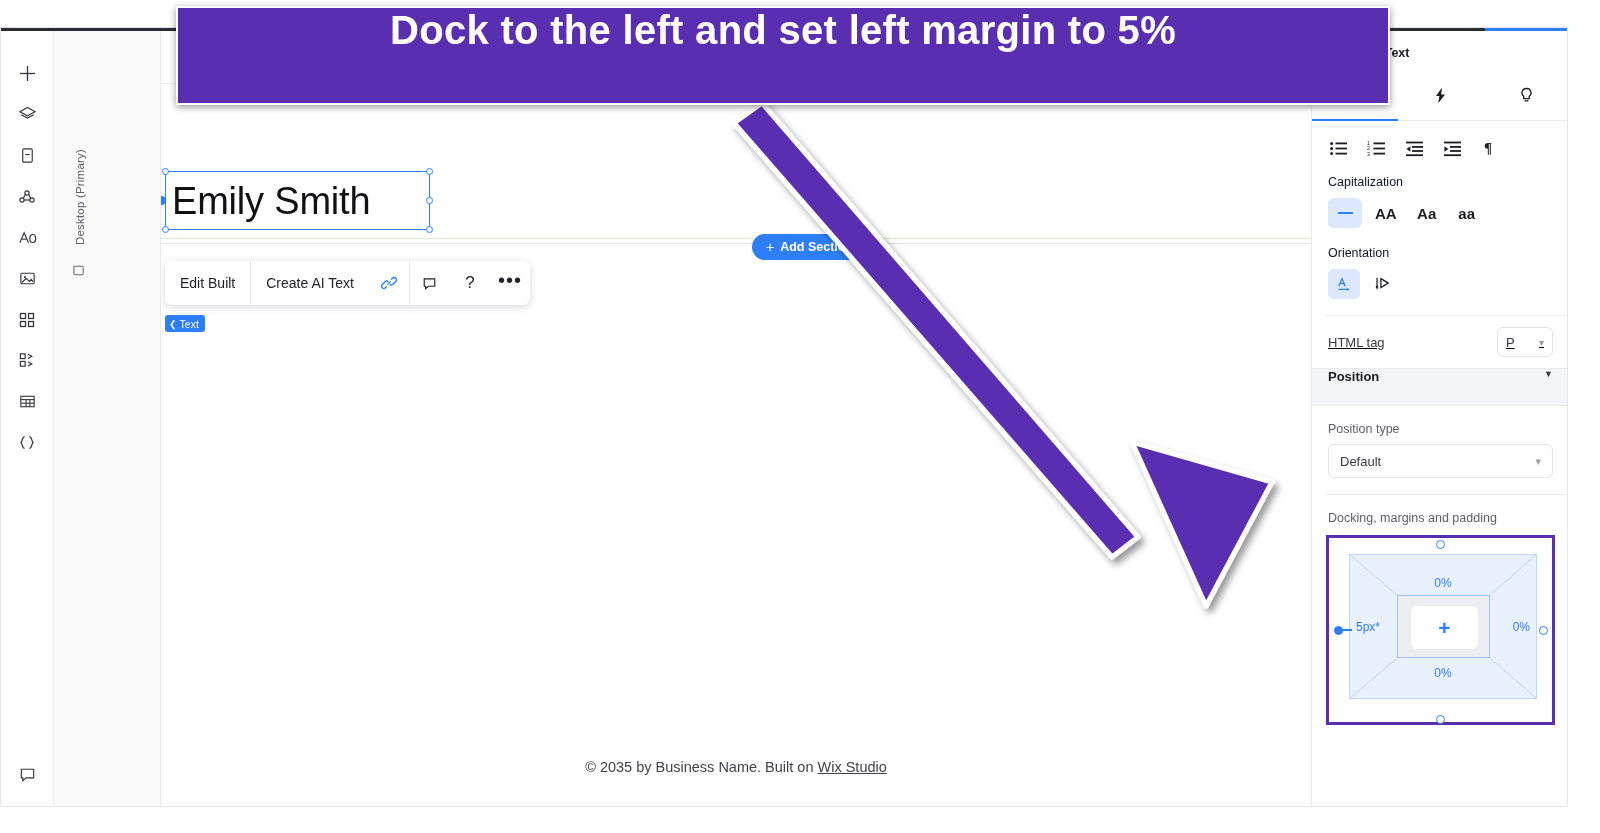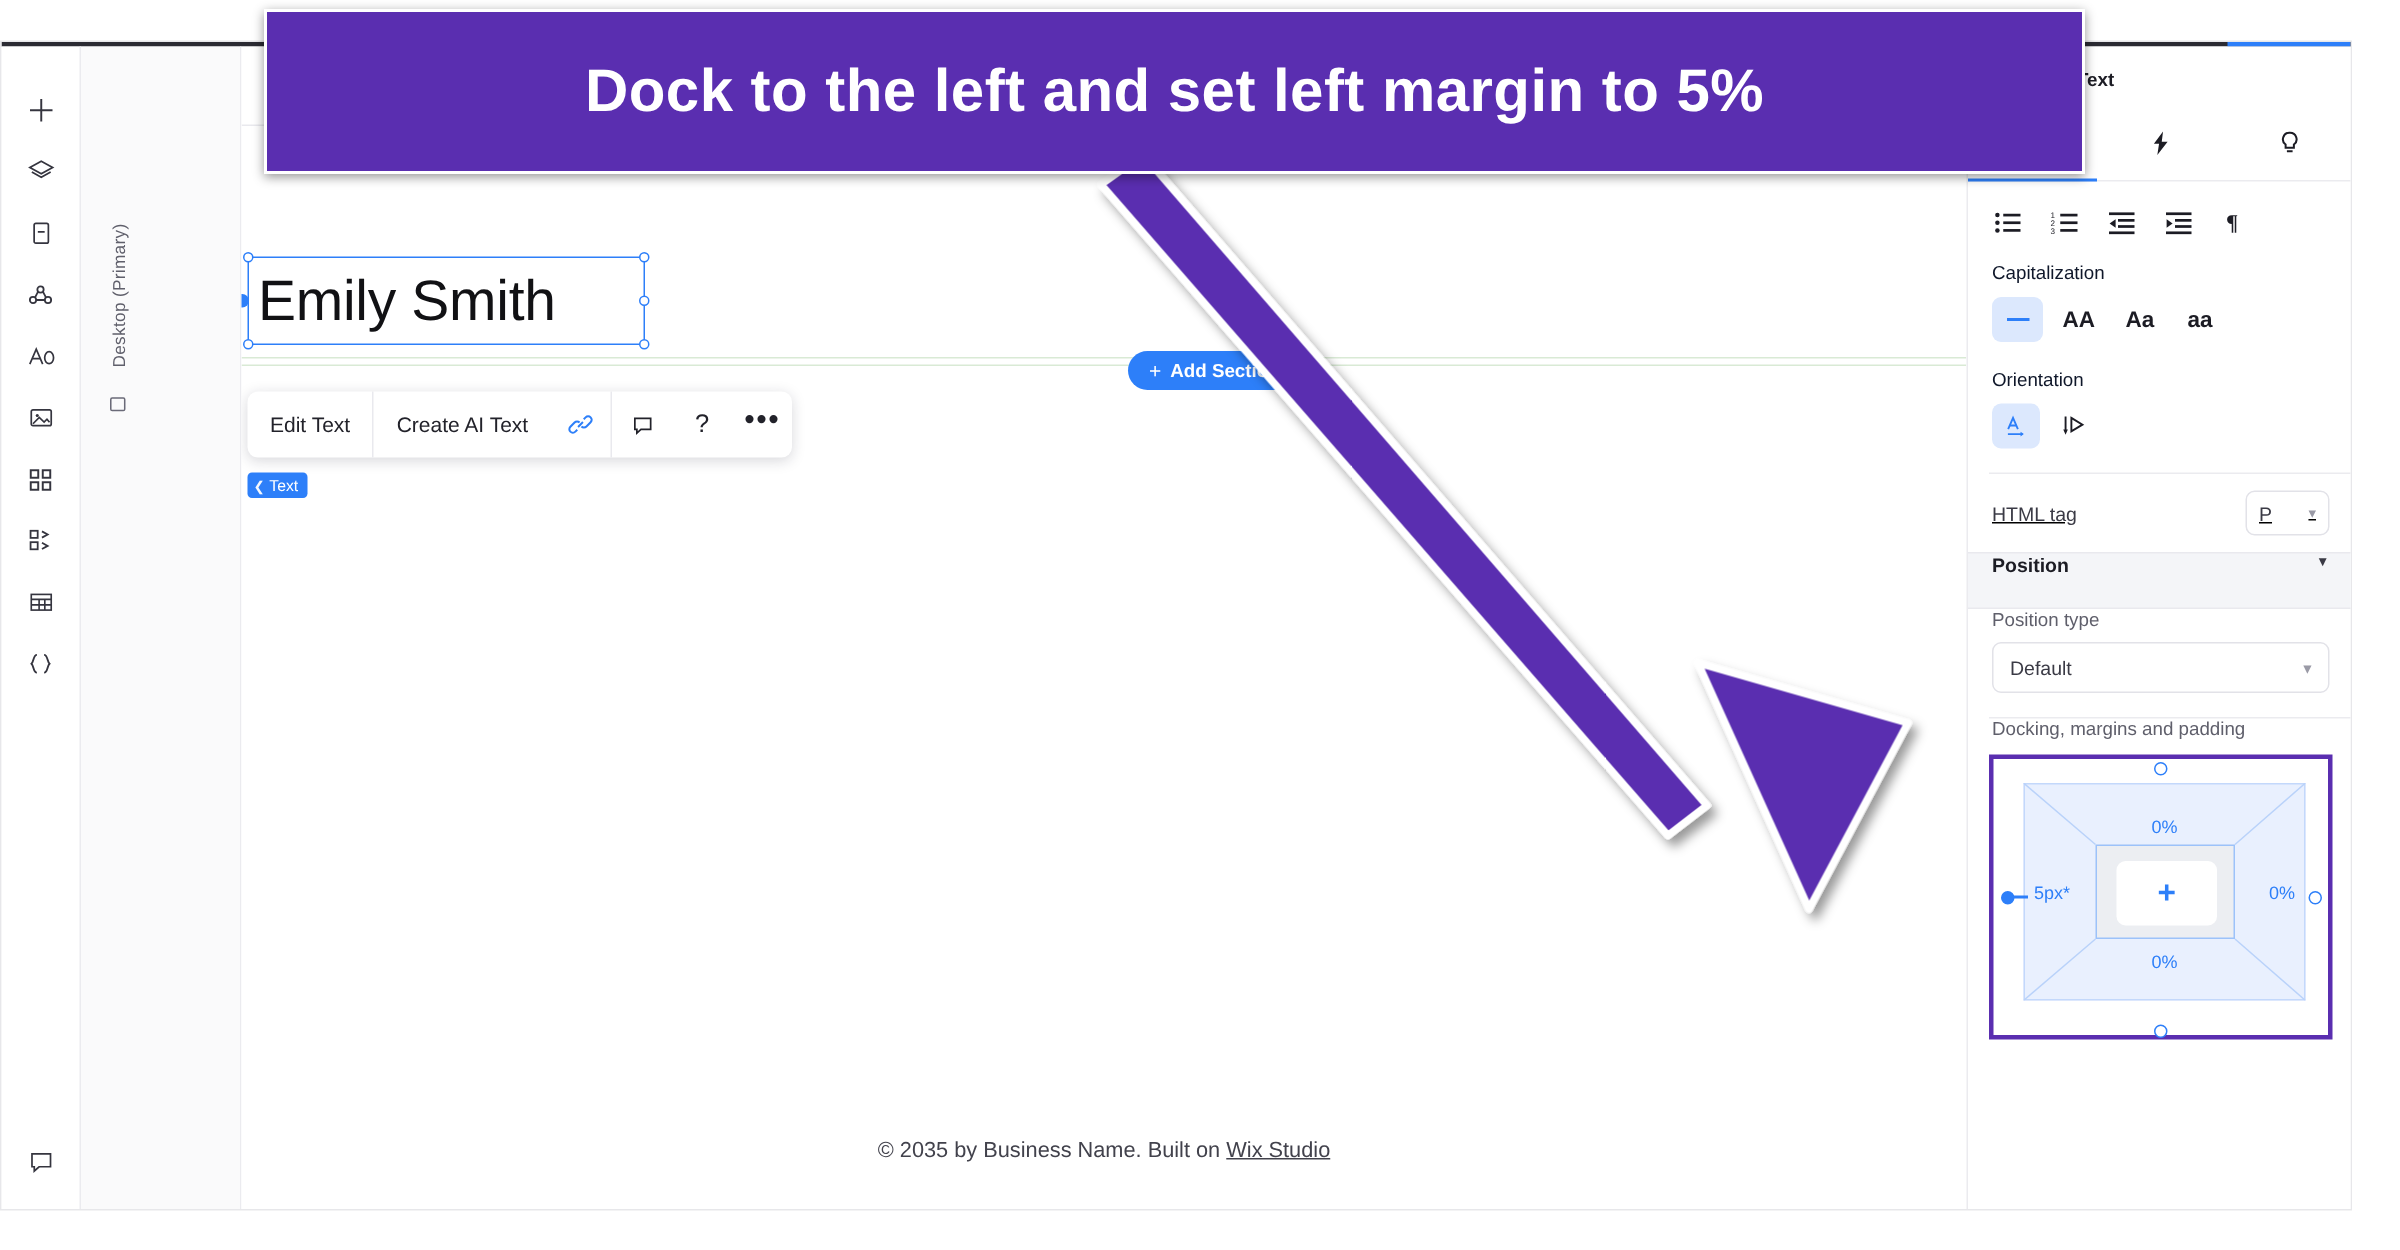--- a/index.html
+++ b/index.html
@@ -345,21 +345,21 @@
     display: flex; justify-content: space-between;
     padding: 0 16px;
     cursor: pointer;
   }
   .sect-header .t { font-size: 13px; font-weight: bold; color: #1c1c24; }
   .sect-header .caret { font-size: 9px; color: #3a3a45; }
 
   .sub-label {
     font-size: 12.5px; color: #5f5f6b;
     padding: 0 16px;
-    margin-bottom: 8px;
+    margin-top: 16px; margin-bottom: 8px;
   }
   .wide-select {
     margin: 0 16px 16px 16px;
     height: 34px;
     border: 1px solid #e2e2e8;
     border-radius: 6px;
     display: flex; align-items: center; justify-content: space-between;
     padding: 0 11px;
     font-size: 13px; color: #3a3a45;
     cursor: pointer; background:#fff;
@@ -427,25 +427,25 @@
   .anchor-leg {
     position: absolute;
     left: 13px; top: 50%; margin-top: -1px;
     width: 10px; height: 1.5px; background: #2d7ff9;
   }
 
   
   .anno-banner {
     position: absolute;
     left: 176px; top: 6px;
-    width: 1214px; height: 110px;
+    width: 1214px; height: 99px;
     background: #5a2eb0;
     border: 2px solid #ffffff;
     box-shadow: 0 2px 7px rgba(0,0,0,.42);
-    display: flex; align-items: center; justify-content: center;
+    display: flex; align-items: flex-start; justify-content: center;
     z-index: 60;
   }
   .anno-text {
     color: #ffffff;
     font-size: 40px;
     font-weight: bold;
     letter-spacing: .3px;
     white-space: nowrap;
     text-align: center;
   }
@@ -576,21 +576,21 @@
         <div class="sel-text">Emily Smith</div>
         <span class="handle tl"></span>
         <span class="handle tr"></span>
         <span class="handle bl"></span>
         <span class="handle br"></span>
         <span class="handle mr"></span>
         <span class="dock-dot"></span>
       </div>
 
       <div class="el-toolbar">
-        <div class="tb-item">Edit Text</div>
+        <div class="tb-item">Edit Built</div>
         <div class="tb-sep"></div>
         <div class="tb-item">Create AI Text</div>
         <div class="tb-icon link">
           <svg width="18" height="18" viewBox="0 0 20 20" fill="none" stroke="currentColor" stroke-width="1.5">
             <path d="M8.2 11.8 L11.8 8.2"></path>
             <path d="M7.6 13.9 L6.2 15.3 A2.6 2.6 0 0 1 2.5 11.6 L5.6 8.5 A2.6 2.6 0 0 1 9.3 8.5"></path>
             <path d="M12.4 6.1 L13.8 4.7 A2.6 2.6 0 0 1 17.5 8.4 L14.4 11.5 A2.6 2.6 0 0 1 10.7 11.5"></path>
           </svg>
         </div>
         <div class="tb-sep"></div>

